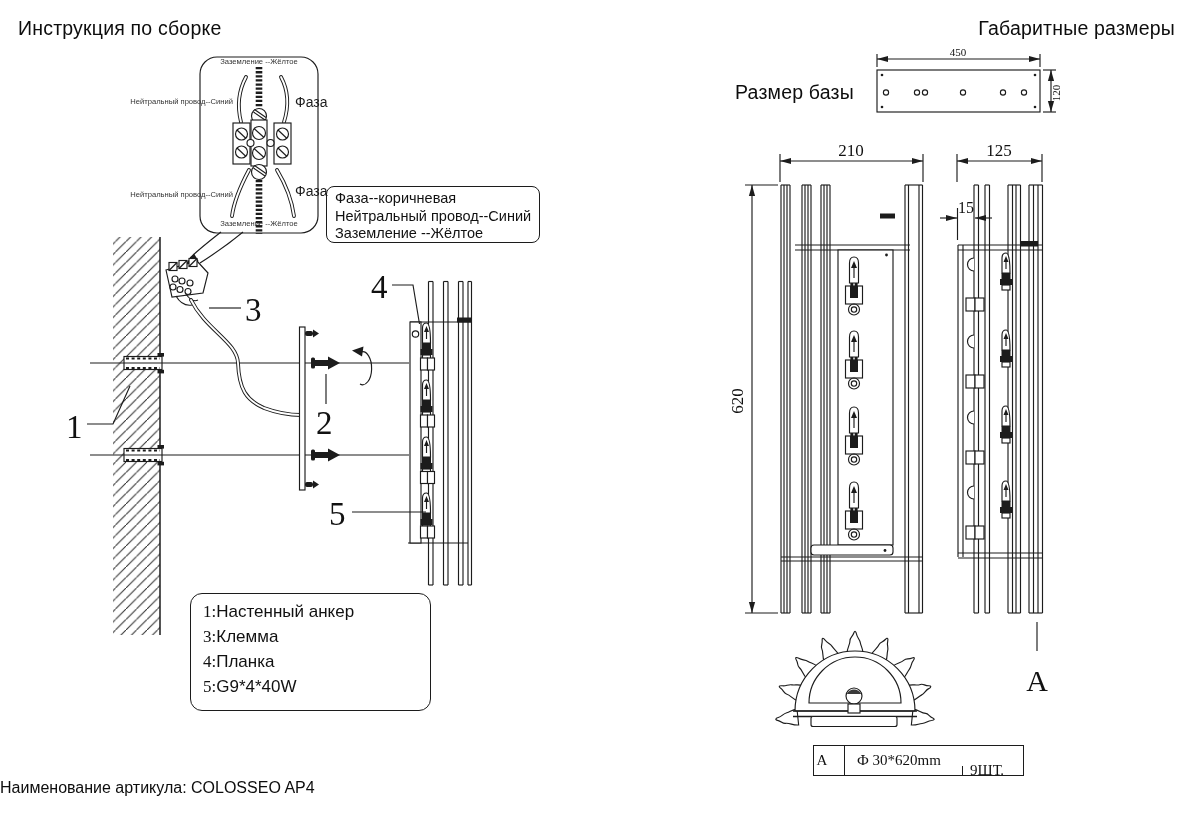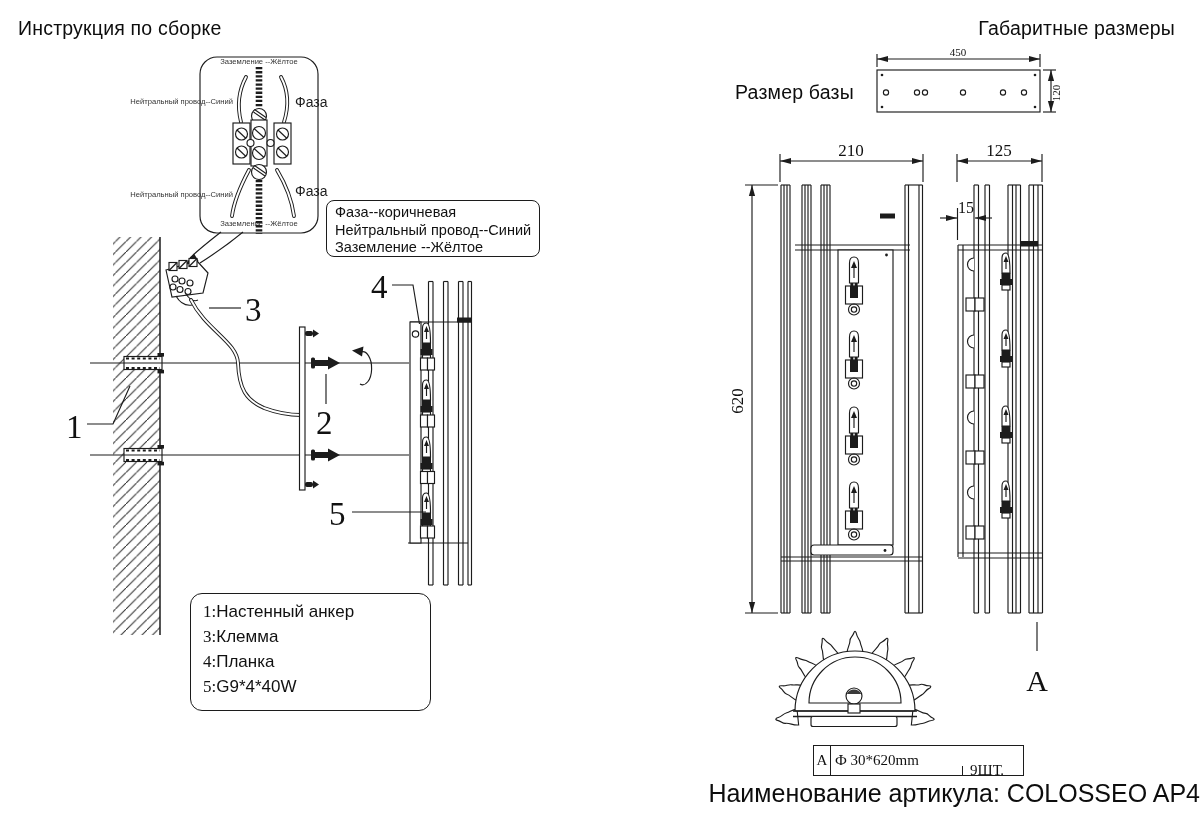--- a/index.html
+++ b/index.html
@@ -4,40 +4,40 @@
 <style>
   html,body { margin:0; padding:0; background:#fff; }
   #stage {
     position:relative; width:1200px; height:827px; background:#fff;
     font-family:"Liberation Sans", sans-serif; color:#111; overflow:hidden;
   }
   #stage > svg { position:absolute; left:0; top:0; }
   .abs { position:absolute; }
   .title { font-size:19.5px; letter-spacing:0.2px; color:#0d0d0d; }
   .legend-box {
-    left:326px; top:200px; width:214px; height:57px; box-sizing:border-box;
+    left:326px; top:186px; width:214px; height:57px; box-sizing:border-box;
     border:1.4px solid #1c1c1c; border-radius:8px; padding:3px 0 0 8px;
     font-size:14.5px; line-height:17.5px; white-space:nowrap;
   }
   .parts-box {
     left:190px; top:593px; width:241px; height:118px; box-sizing:border-box;
     border:1.4px solid #1c1c1c; border-radius:12px; padding:5px 0 0 12px;
     font-size:17px; line-height:25px; white-space:nowrap;
   }
   .parts-box .num { font-family:"Liberation Serif", serif; }
   .spec-table {
     left:813px; top:745px; width:211px; height:31px; box-sizing:border-box;
     border:1.2px solid #1c1c1c; display:flex; align-items:stretch;
     font-family:"Liberation Serif", serif; font-size:15px;
   }
   .spec-table .cell { display:flex; align-items:center; }
   .spec-table .c1 { width:16px; justify-content:center; }
-  .spec-table .c2 { flex:1; border-left:1.2px solid #1c1c1c; padding-left:4px; }
+  .spec-table .c2 { flex:1; border-left:1.2px solid #1c1c1c; padding-left:12px;margin-left:14px; }
   .spec-table .c3 { width:53px; border-left:1.2px solid #1c1c1c; padding-left:7px;margin-top:20px; }
-  .footer-line { left:0; top:779px; width:1200px; text-align:right; font-size:25px; color:#0d0d0d; }
+  .footer-line { left:0; top:779px; width:1200px; text-align:left; font-size:16px; color:#0d0d0d; }
   
   .k  { stroke:#1c1c1c; fill:none; stroke-width:1.15; }
   .k2 { stroke:#1c1c1c; fill:none; stroke-width:1.5; }
   .kf { fill:#fff; stroke:#1c1c1c; stroke-width:1.15; }
   .kb { fill:#1c1c1c; stroke:none; }
   .braid { stroke:#1c1c1c; stroke-width:6.6; stroke-dasharray:2.3 1.8; fill:none; }
   .wo { stroke:#1c1c1c; stroke-width:3.8; fill:none; stroke-linecap:round; }
   .wi { stroke:#fff; stroke-width:1.9; fill:none; stroke-linecap:round; }
   .thread { stroke:#1c1c1c; stroke-width:2.2; stroke-dasharray:3 2.6; fill:none; }
   .t-dim    { font:17px "Liberation Serif", serif; fill:#111; }

